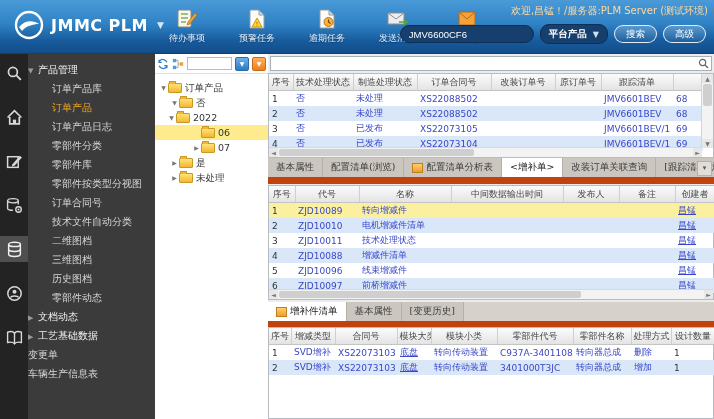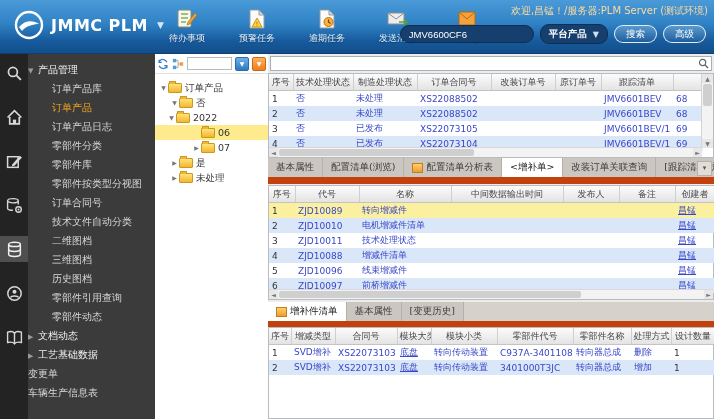--- a/index.html
+++ b/index.html
@@ -233,21 +233,20 @@
     <div class="m-row m-item sel"><span>订单产品</span></div>
     <div class="m-row m-item"><span>订单产品日志</span></div>
     <div class="m-row m-item"><span>零部件分类</span></div>
     <div class="m-row m-item"><span>零部件库</span></div>
     <div class="m-row m-item"><span>零部件按类型分视图</span></div>
     <div class="m-row m-item"><span>订单合同号</span></div>
     <div class="m-row m-item"><span>技术文件自动分类</span></div>
     <div class="m-row m-item"><span>二维图档</span></div>
     <div class="m-row m-item"><span>三维图档</span></div>
     <div class="m-row m-item"><span>历史图档</span></div>
-    <div class="m-row m-item"><span>零部件引用查询</span></div>
     <div class="m-row m-item"><span>零部件动态</span></div>
     <div class="m-row m-group"><span class="arr">▶</span><span>文档动态</span></div>
     <div class="m-row m-group"><span class="arr">▶</span><span>工艺基础数据</span></div>
     <div class="m-row m-plain"><span>变更单</span></div>
     <div class="m-row m-plain"><span>车辆生产信息表</span></div>
   </div>
 
 <div class="tree">
   <div class="tree-bar">
     <svg viewBox="0 0 14 14">

